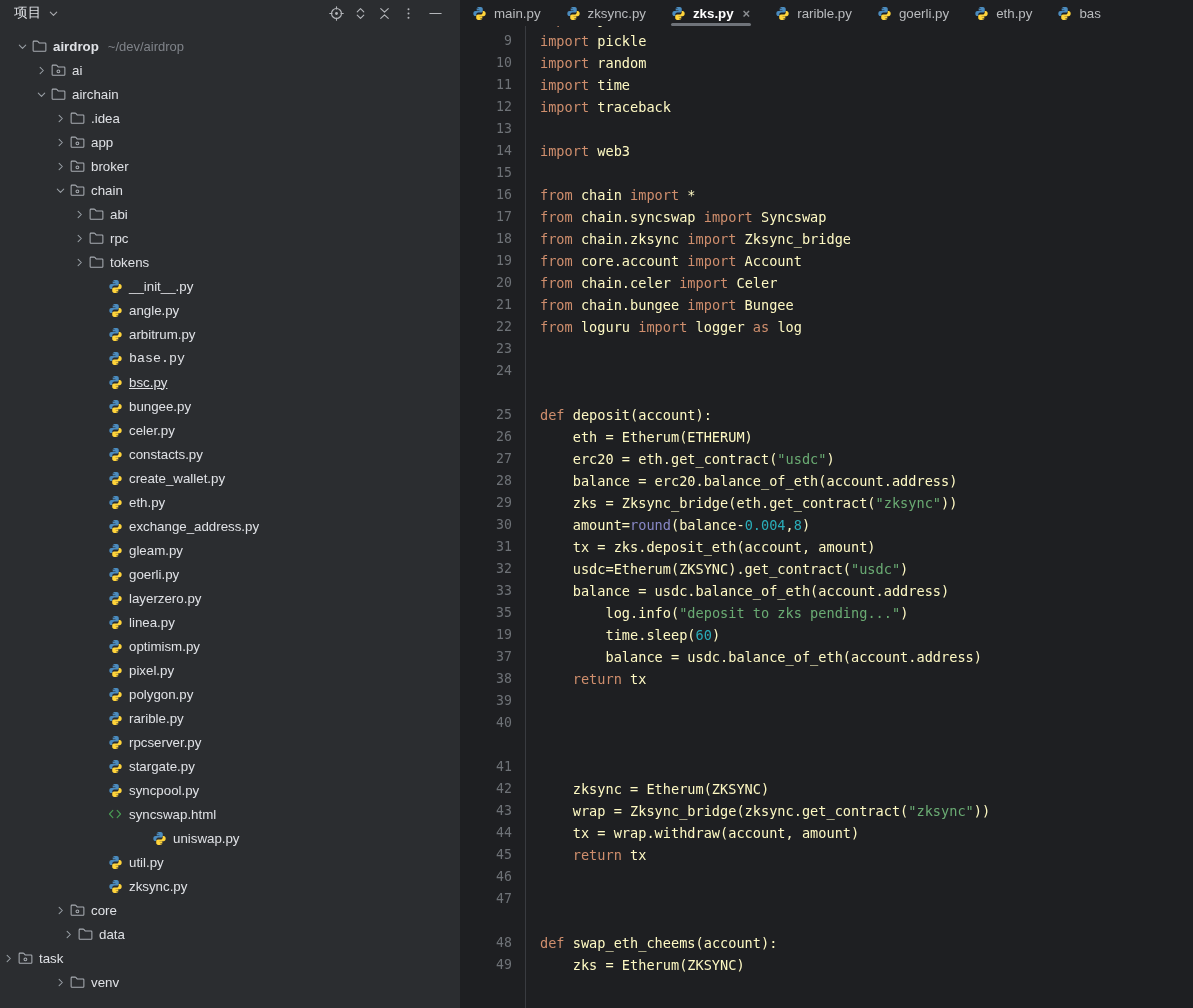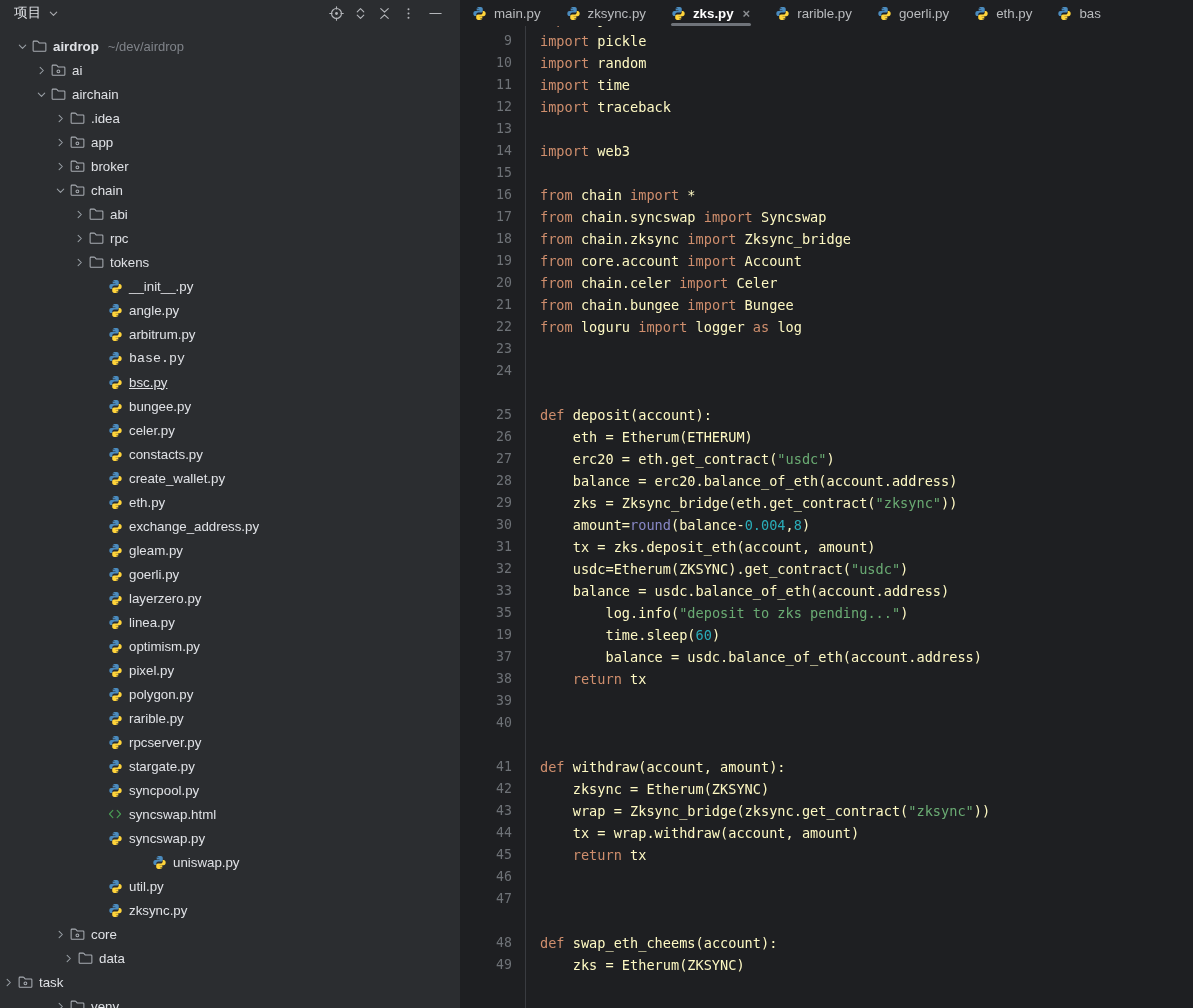--- a/index.html
+++ b/index.html
@@ -595,30 +595,20 @@
         <div class="row" style="padding-left: 90px;">
           <span class="twisty empty"></span>
           <span class="ficon">
             <svg width="16" height="14" viewBox="0 0 17 14">
               <path d="M6.2 3.2 L2.6 7 L6.2 10.8" fill="none" stroke="#499C54" stroke-width="1.2" stroke-linecap="round" stroke-linejoin="round"></path>
               <path d="M10.8 3.2 L14.4 7 L10.8 10.8" fill="none" stroke="#499C54" stroke-width="1.2" stroke-linecap="round" stroke-linejoin="round"></path>
             </svg>
           </span>
           <span class="label">syncswap.html</span>
         </div>
-        <div class="row" style="padding-left: 90px;">
-          <span class="twisty empty"></span>
-          <span class="ficon">
-            <svg width="15" height="15" viewBox="0 0 16 16">
-              <path d="M7.9 1.1c-1.6 0-2.9.5-2.9 2v1.6h3v.5H3.6C2.4 5.2 1.4 6 1.4 7.9s1 2.8 2.2 2.8h1V9.1c0-1.2 1-2.2 2.2-2.2h2.8c1.1 0 1.9-.8 1.9-1.9V3.1c0-1-.9-2-2.1-2H7.9zm-1.6 1a.6.6 0 1 1 0 1.2.6.6 0 0 1 0-1.2z" fill="#4B8BBE"></path>
-              <path d="M8.1 14.9c1.6 0 2.9-.5 2.9-2v-1.6H8v-.5h4.4c1.2 0 2.2-.8 2.2-2.7s-1-2.8-2.2-2.8h-1v1.6c0 1.2-1 2.2-2.2 2.2H6.4c-1.1 0-1.9.8-1.9 1.9v1.9c0 1 .9 2 2.1 2h1.5zm1.6-1a.6.6 0 1 1 0-1.2.6.6 0 0 1 0 1.2z" fill="#FFD43B"></path>
-            </svg>
-          </span>
-          <span class="label">syncswap.py</span>
-        </div>
         <div class="row" style="padding-left: 90px; margin-left: 44px;">
           <span class="twisty empty"></span>
           <span class="ficon">
             <svg width="15" height="15" viewBox="0 0 16 16">
               <path d="M7.9 1.1c-1.6 0-2.9.5-2.9 2v1.6h3v.5H3.6C2.4 5.2 1.4 6 1.4 7.9s1 2.8 2.2 2.8h1V9.1c0-1.2 1-2.2 2.2-2.2h2.8c1.1 0 1.9-.8 1.9-1.9V3.1c0-1-.9-2-2.1-2H7.9zm-1.6 1a.6.6 0 1 1 0 1.2.6.6 0 0 1 0-1.2z" fill="#4B8BBE"></path>
               <path d="M8.1 14.9c1.6 0 2.9-.5 2.9-2v-1.6H8v-.5h4.4c1.2 0 2.2-.8 2.2-2.7s-1-2.8-2.2-2.8h-1v1.6c0 1.2-1 2.2-2.2 2.2H6.4c-1.1 0-1.9.8-1.9 1.9v1.9c0 1 .9 2 2.1 2h1.5zm1.6-1a.6.6 0 1 1 0-1.2.6.6 0 0 1 0 1.2z" fill="#FFD43B"></path>
             </svg>
           </span>
           <span class="label">uniswap.py</span>
         </div>
@@ -796,21 +786,21 @@
           <div class="cline"><span class="lnum">30</span><span class="ctext"><span class="pln">    amount=</span><span class="bfn">round</span><span class="pln">(balance-</span><span class="num">0.004</span><span class="pln">,</span><span class="num">8</span><span class="pln">)</span></span></div>
           <div class="cline"><span class="lnum">31</span><span class="ctext"><span class="pln">    tx = zks.deposit_eth(account, amount)</span></span></div>
           <div class="cline"><span class="lnum">32</span><span class="ctext"><span class="pln">    usdc=Etherum(ZKSYNC).get_contract(</span><span class="str">"usdc"</span><span class="pln">)</span></span></div>
           <div class="cline"><span class="lnum">33</span><span class="ctext"><span class="pln">    balance = usdc.balance_of_eth(account.address)</span></span></div>
           <div class="cline"><span class="lnum">35</span><span class="ctext"><span class="pln">        log.info(</span><span class="str">"deposit to zks pending..."</span><span class="pln">)</span></span></div>
           <div class="cline"><span class="lnum">19</span><span class="ctext"><span class="pln">        time.sleep(</span><span class="num">60</span><span class="pln">)</span></span></div>
           <div class="cline"><span class="lnum">37</span><span class="ctext"><span class="pln">        balance = usdc.balance_of_eth(account.address)</span></span></div>
           <div class="cline"><span class="lnum">38</span><span class="ctext"><span class="pln">    </span><span class="kw">return</span><span class="pln"> tx</span></span></div>
           <div class="cline"><span class="lnum">39</span><span class="ctext"></span></div>
           <div class="cline"><span class="lnum">40</span><span class="ctext"></span></div>
-          <div class="cline gap"><span class="lnum">41</span><span class="ctext"><span class="kw">def</span><span class="pln"> withdraw(account, amount):</span></span></div>
+          <div class="cline gap"><span class="lnum">41</span></div>
           <div class="cline"><span class="lnum">42</span><span class="ctext"><span class="pln">    zksync = Etherum(ZKSYNC)</span></span></div>
           <div class="cline"><span class="lnum">43</span><span class="ctext"><span class="pln">    wrap = Zksync_bridge(zksync.get_contract(</span><span class="str">"zksync"</span><span class="pln">))</span></span></div>
           <div class="cline"><span class="lnum">44</span><span class="ctext"><span class="pln">    tx = wrap.withdraw(account, amount)</span></span></div>
           <div class="cline"><span class="lnum">45</span><span class="ctext"><span class="pln">    </span><span class="kw">return</span><span class="pln"> tx</span></span></div>
           <div class="cline"><span class="lnum">46</span><span class="ctext"></span></div>
           <div class="cline"><span class="lnum">47</span><span class="ctext"></span></div>
           <div class="cline gap"><span class="lnum">48</span><span class="ctext"><span class="kw">def</span><span class="pln"> swap_eth_cheems(account):</span></span></div>
           <div class="cline"><span class="lnum">49</span><span class="ctext"><span class="pln">    zks = Etherum(ZKSYNC)</span></span></div>
         </div>
     </div>

